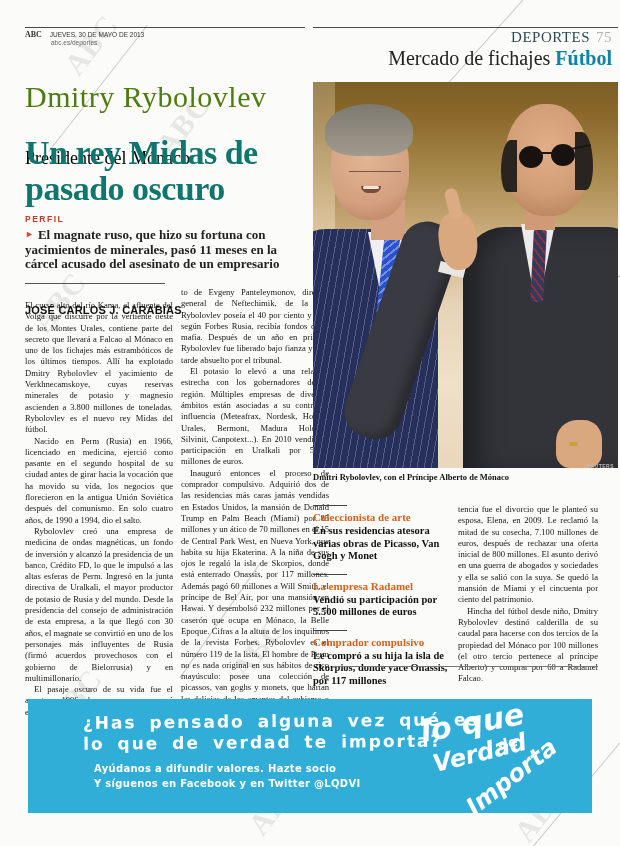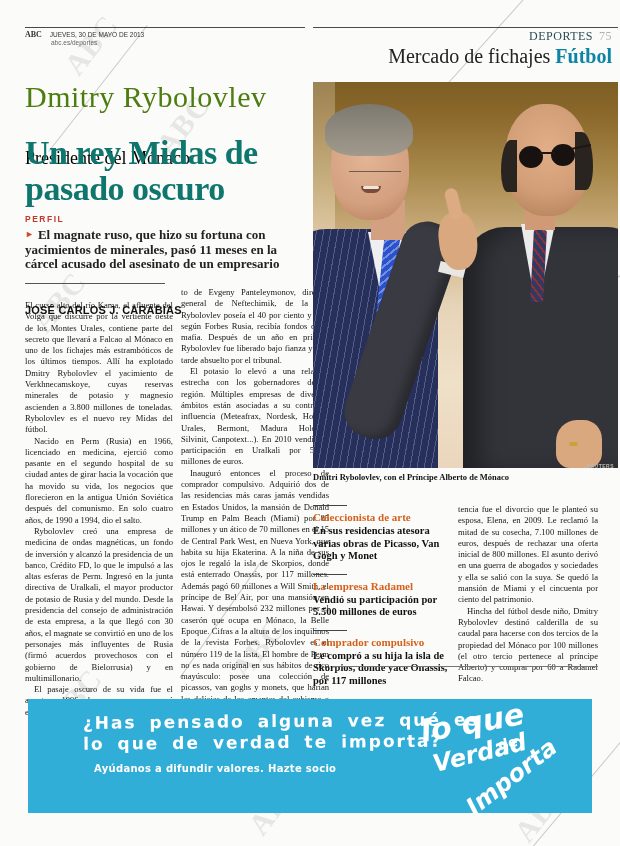--- a/index.html
+++ b/index.html
@@ -13,21 +13,21 @@
       font-size:30px;color:rgba(90,90,90,0.13);transform:rotate(-52deg);
       letter-spacing:1px;pointer-events:none;}
   .scratch{position:absolute;height:1px;background:rgba(110,110,110,0.35);pointer-events:none;}
   
   .rule-top{position:absolute;top:27px;height:1px;background:#4a4a4a;}
   #hdr-left{position:absolute;left:25px;top:31px;font-family:"Liberation Sans",sans-serif;
             font-size:6.5px;color:#333;line-height:8px;}
   #hdr-left .brand{font-family:"Liberation Serif",serif;font-weight:bold;font-size:8px;margin-right:6px;}
   #hdr-left .url{color:#666;margin-left:26px;}
   #hdr-right{position:absolute;right:8px;top:29px;text-align:right;width:300px;}
-  .section-line{font-size:12px;letter-spacing:0.5px;color:#2c4a56;}
+  .section-line{font-size:15px;letter-spacing:0.5px;color:#2c4a56;}
   .page-num{color:#b3b3ae;margin-left:6px;}
   .subsection-line{font-size:20px;color:#222;margin-top:1px;}
   .subsection-line b{color:#0c84a6;}
   
   #kicker-name{position:absolute;left:25px;top:80px;font-size:30px;color:#4d7c0f;letter-spacing:0.5px;}
   #kicker-role{position:absolute;left:25px;top:112px;font-size:18px;color:#000000;margin-top:36px;}
   #headline{position:absolute;left:25px;top:135px;width:290px;font-size:34px;line-height:36px;
             font-weight:bold;color:#0f766e;letter-spacing:-0.5px;}
   #perfil{position:absolute;left:25px;top:214px;font-family:"Liberation Sans",sans-serif;
           font-size:8.5px;font-weight:bold;letter-spacing:1.5px;color:#c23a2b;}
@@ -236,20 +236,21 @@
 
   <div id="bottom-rule"></div>
 
   <div id="ad">
     <div id="ad-headline">
       <div>¿Has pensado alguna vez qué es</div>
       <div>lo que de verdad te importa?</div>
     </div>
     <div id="ad-info">
       <div>Ayúdanos a difundir valores. Hazte socio</div>
+      <div>Y síguenos en Facebook y en Twitter @LQDVI</div>
     </div>
     <div id="ad-logo">
       <span class="lg1">lo que</span>
       <span class="lg2">de</span>
       <span class="lg3">Verdad</span>
       <span class="lg4">Importa</span>
     </div>
   </div>
 
 </div>

